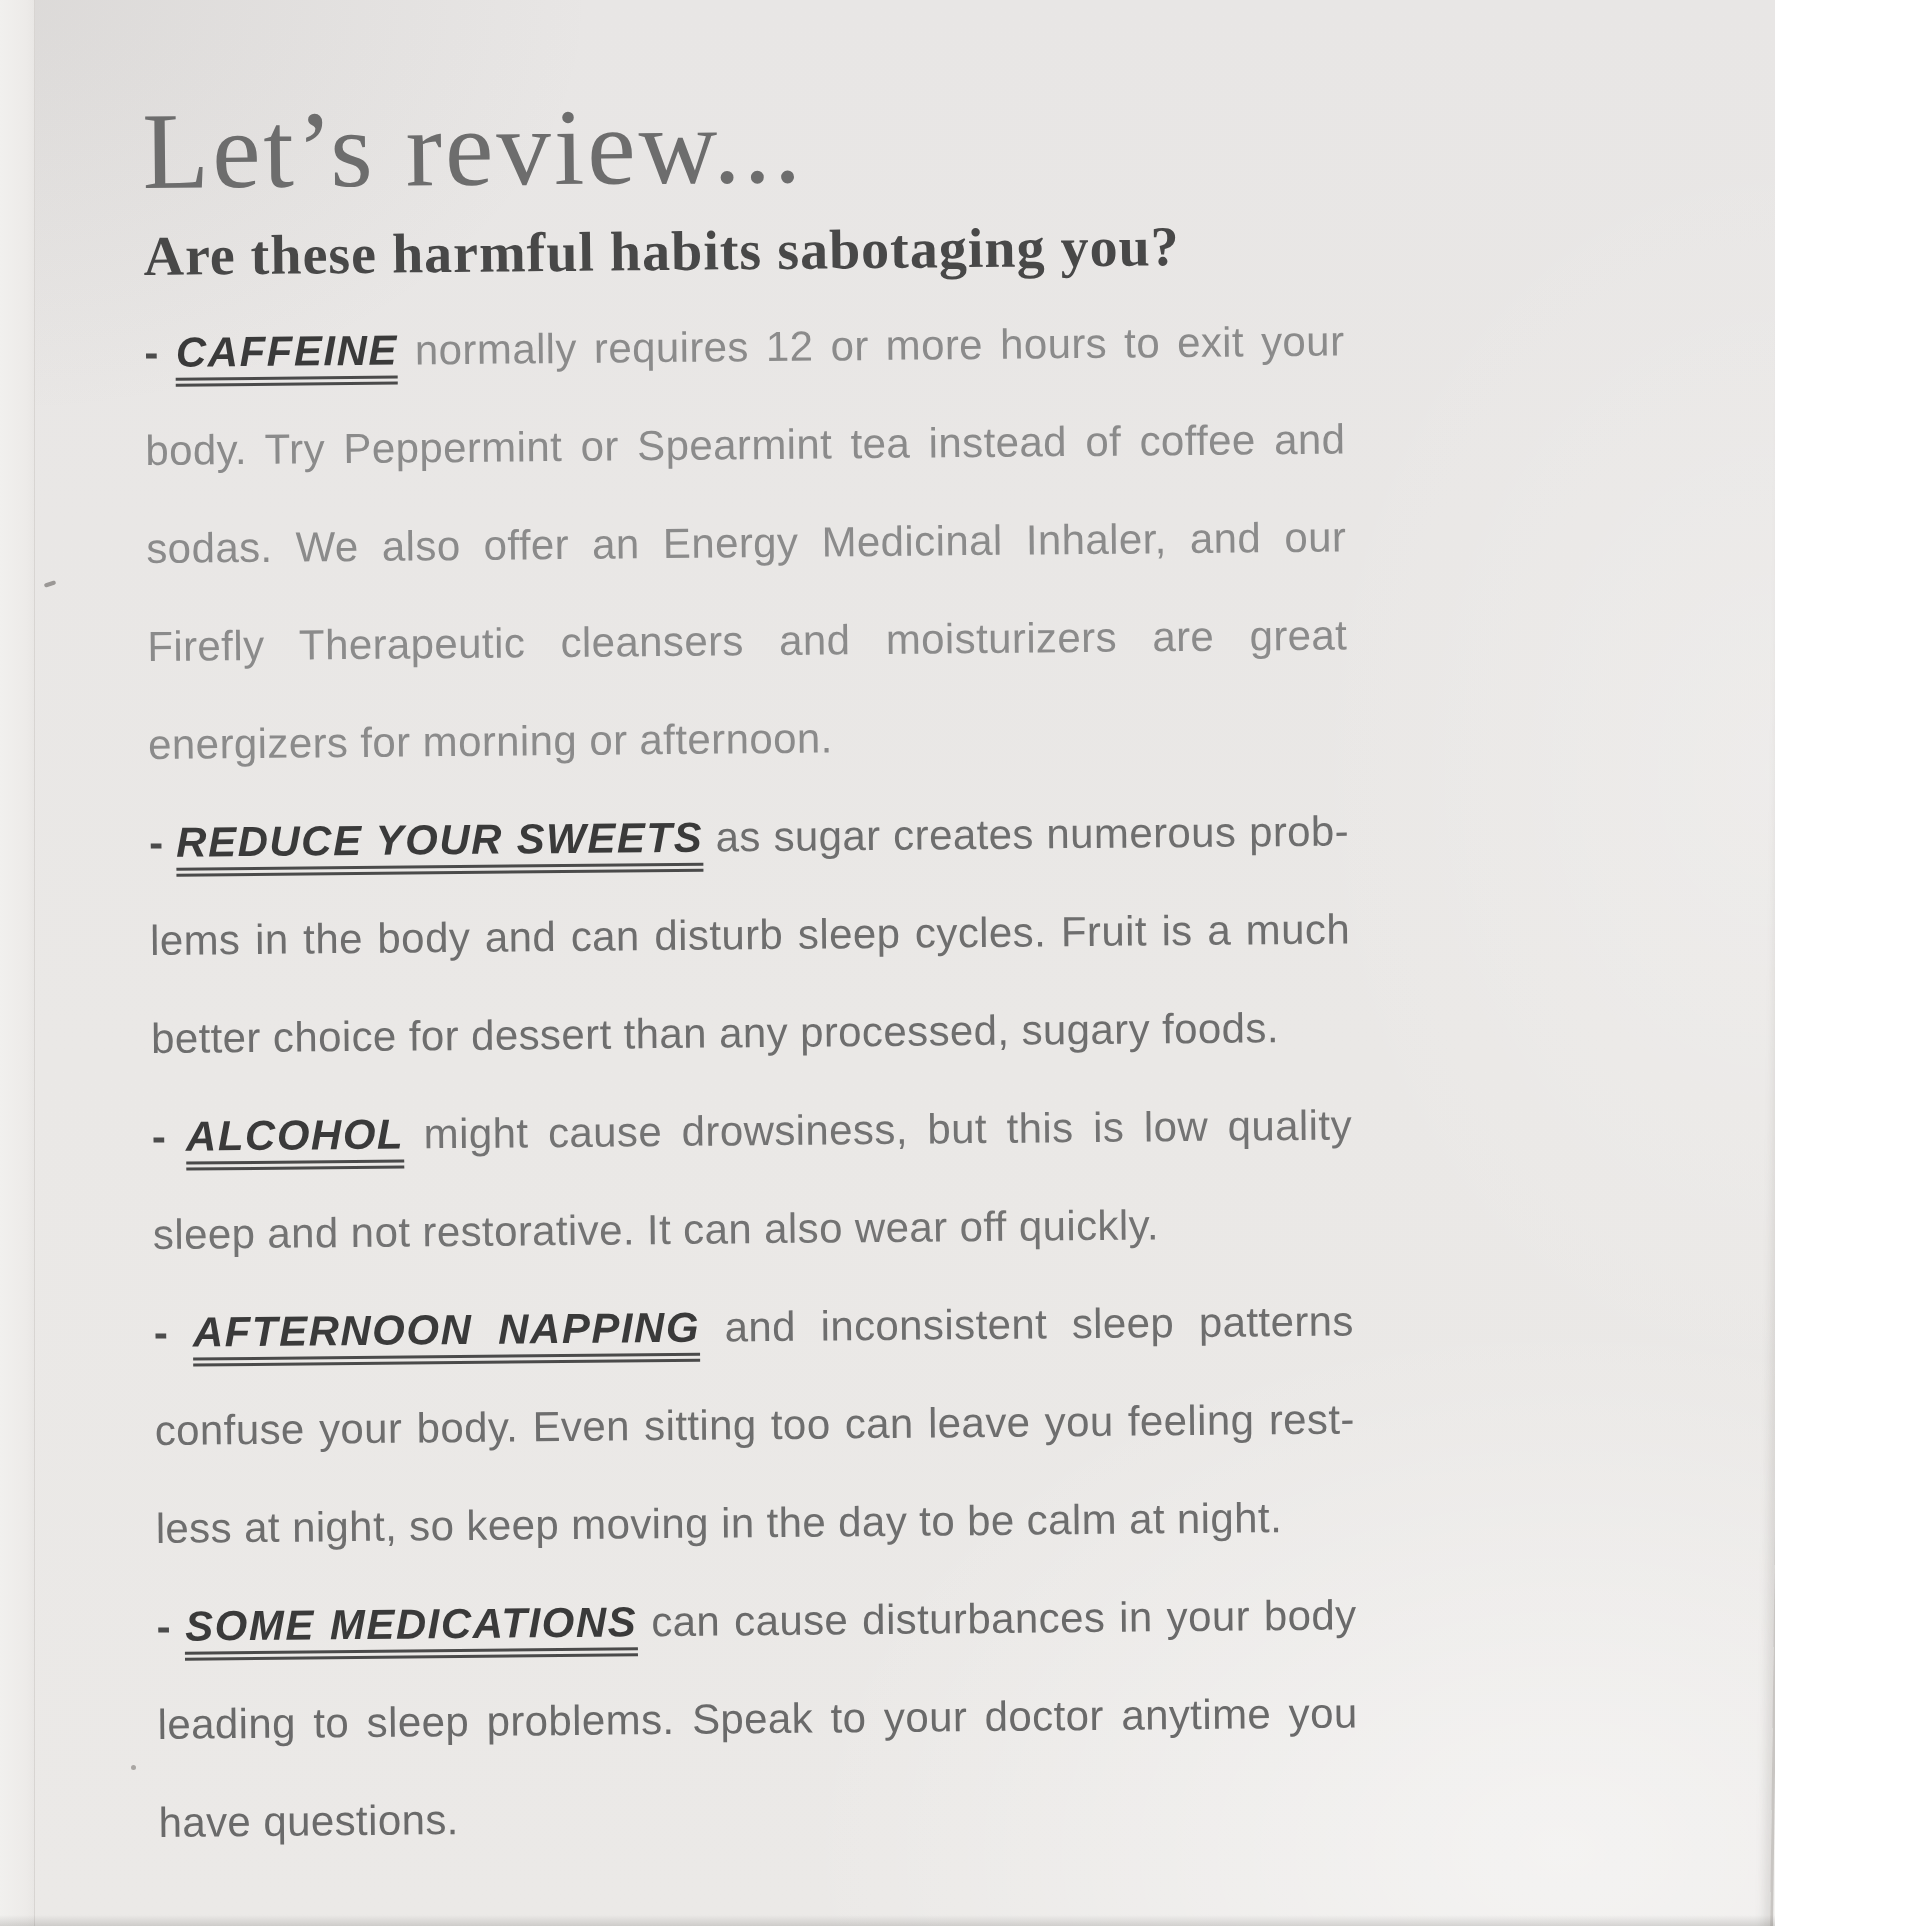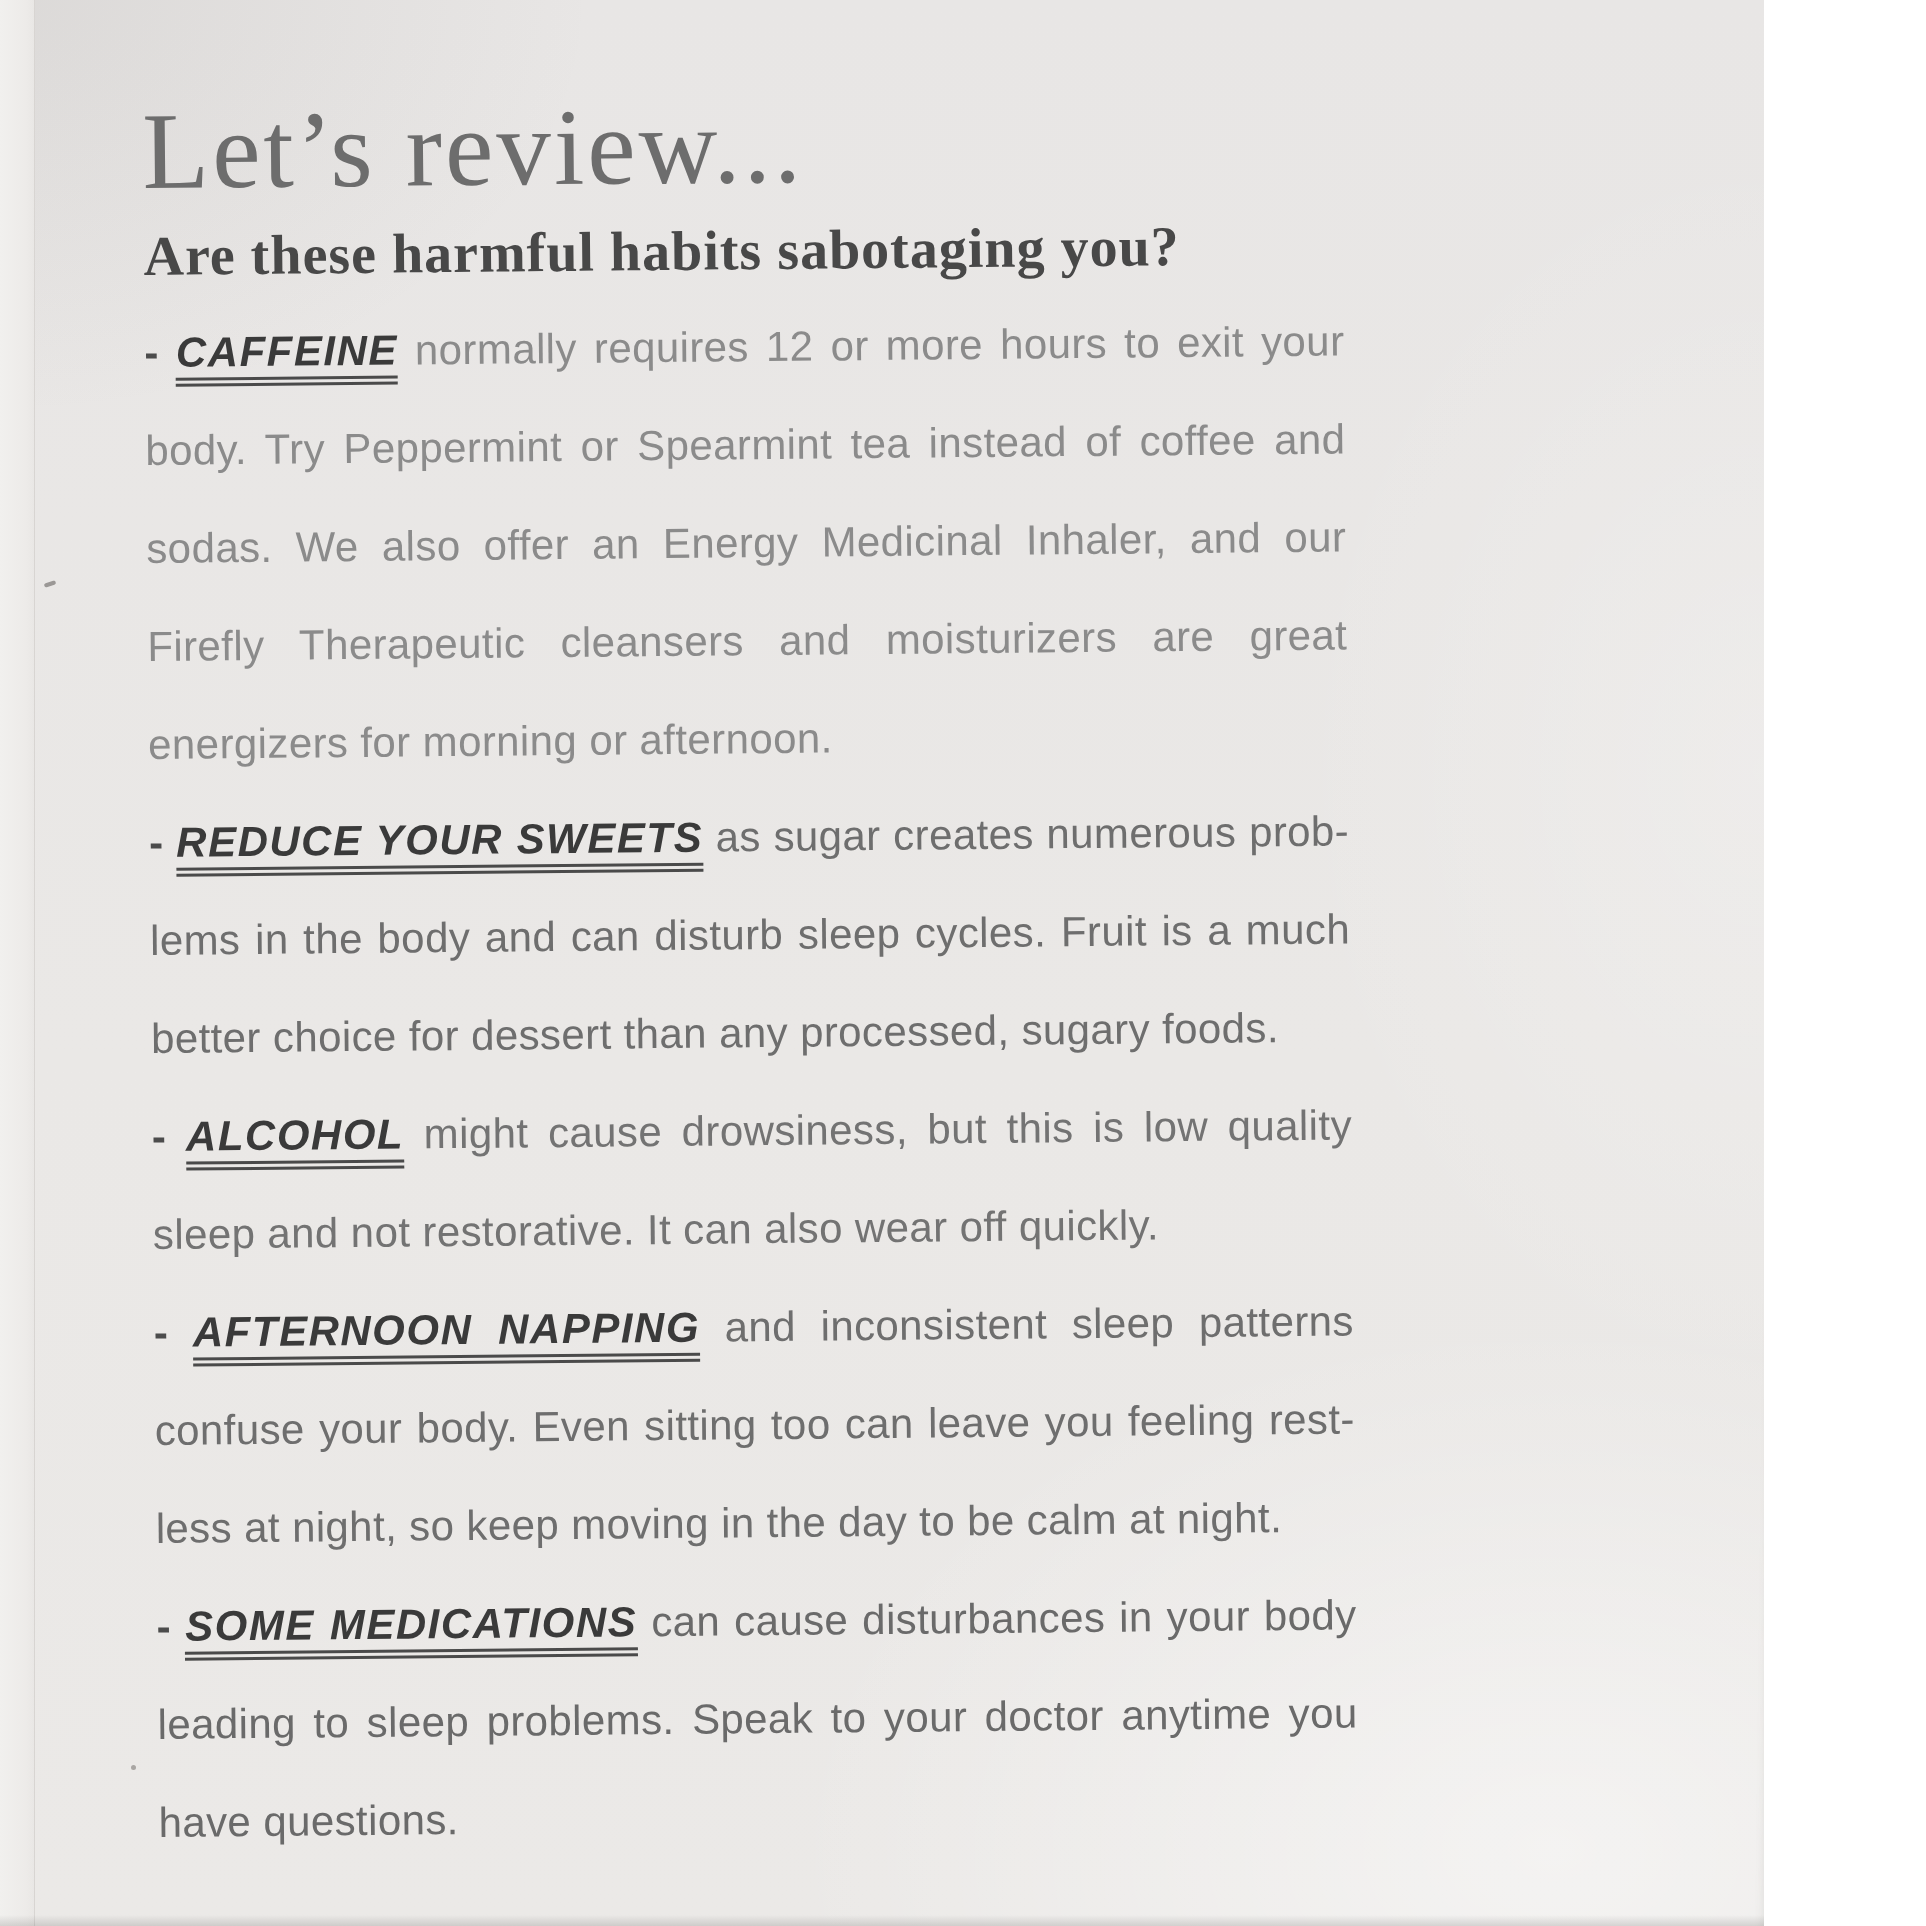--- a/index.html
+++ b/index.html
@@ -14,20 +14,21 @@
     position: absolute;
     inset: 0;
     width: 1764px;
     height: 1927px;
     background:
       radial-gradient(1287px 891px at 88% 96%, rgba(255,255,255,0.45), rgba(255,255,255,0) 60%),
       radial-gradient(990px 693px at 0% 0%, rgba(110,105,100,0.10), rgba(110,105,100,0) 60%),
       radial-gradient(891px 1188px at 100% 40%, rgba(255,255,255,0.20), rgba(255,255,255,0) 55%),
       linear-gradient(180deg, #e8e6e5 0%, #eae8e6 55%, #ebe9e7 100%);
     overflow: hidden;
+    padding-left: 11px;
   }
   
   .right-strip {
     position: absolute;
     top: -30px;
     bottom: -30px;
     left: 1794px;
     width: 218px;
     background: linear-gradient(90deg, #f4f3f1 0%, #f7f6f4 40%, #f5f4f2 100%);
     border-left: 3px solid #c8c5c2;

